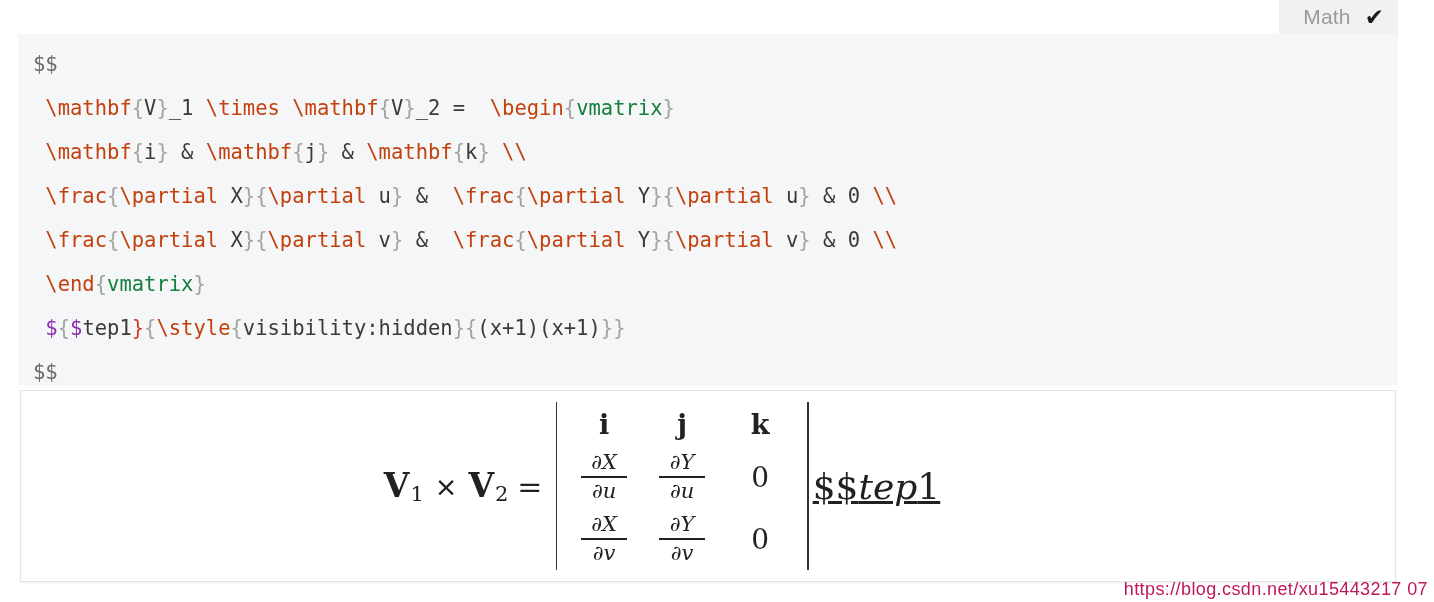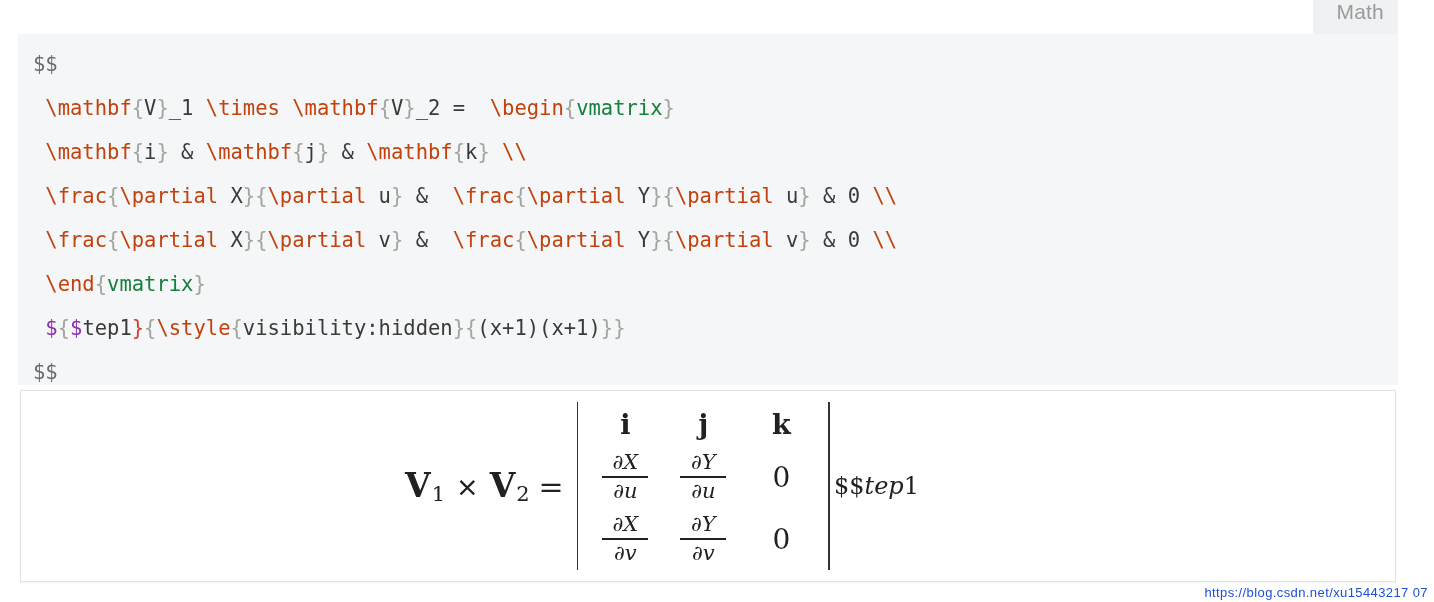--- a/index.html
+++ b/index.html
@@ -36,21 +36,20 @@
     position: absolute;
     right: 36px;
     top: 0;
     height: 34px;
     padding: 0 14px 0 24px;
     background: #f0f1f2;
     display: flex;
     align-items: center;
     gap: 14px;
     box-sizing: border-box;
-    flex-direction: column;
   }
   .tab-label {
     font-size: 21px;
     color: #9a9a9a;
     font-family: "Liberation Sans", sans-serif;
     letter-spacing: .2px;
   }
   .tab-check {
     font-size: 23px;
     line-height: 1;
@@ -196,34 +195,35 @@
     width: 100%;
     min-width: 46px;
     height: 1.4px;
     background: #212121;
     margin: 2px 0;
   }
   .partial { font-style: italic; }
 
   .trailing {
     font-family: "DejaVu Serif", serif;
-    font-size: 24px;
+    font-size: 36px;
     margin-left: 4px;
     white-space: nowrap;
+    text-decoration: underline;
   }
   .trailing .it { font-style: italic; }
 
   
   .watermark {
     position: absolute;
     right: 6px;
     bottom: 2px;
     font-family: "Liberation Sans", sans-serif;
-    font-size: 13px;
-    color: #1d4ed8;
+    font-size: 18px;
+    color: #be185d;
     letter-spacing: .4px;
     user-select: none;
     white-space: nowrap;
   }
 </style>
 </head>
 <body>
 
 <div id="app">
 

